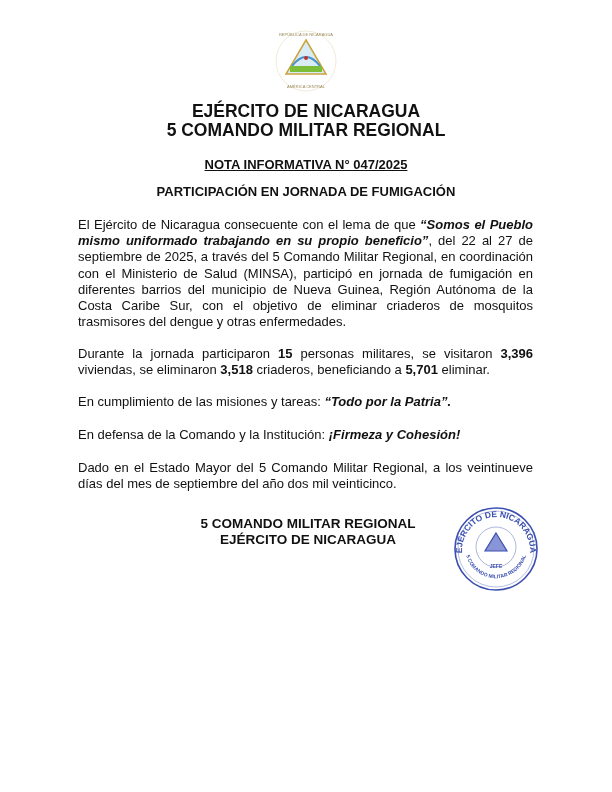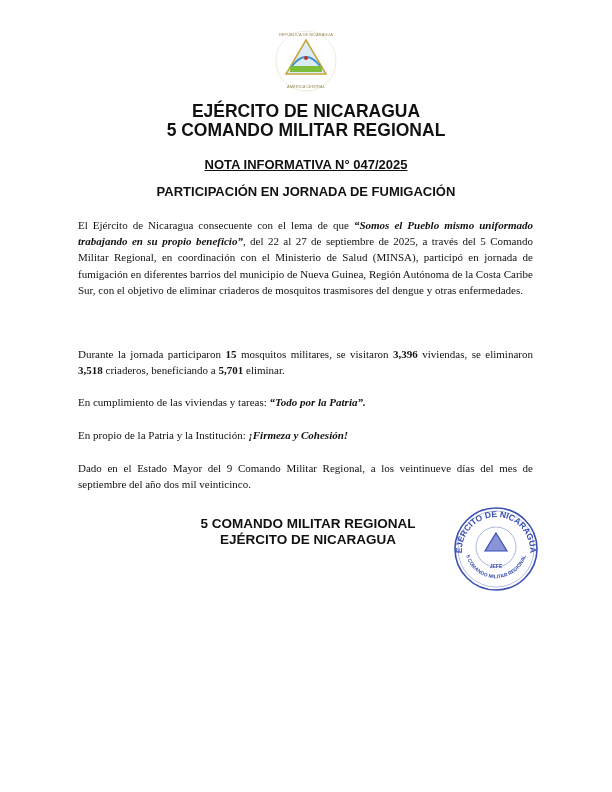--- a/index.html
+++ b/index.html
@@ -4,21 +4,21 @@
 <style>
   html, body { margin:0; padding:0; background:#ffffff; }
   body { width:612px; height:792px; position:relative; overflow:hidden;
          font-family:"Liberation Sans", sans-serif; color:#111; }
   .crest { position:absolute; left:268px; top:28px; width:76px; height:66px; }
   .title { position:absolute; left:0; width:612px; text-align:center; font-weight:bold; }
   .t1 { top:102px; font-size:17.5px; line-height:19px; }
   .t2 { top:121px; font-size:17.5px; line-height:19px; }
   .nota { top:157px; font-size:13px; text-decoration:underline; }
   .sub { top:184px; font-size:13px; }
-  .body { position:absolute; left:78px; width:455px; font-size:11px; line-height:16.2px; text-align:justify;font-family:Liberation Serif, serif; }
+  .body { position:absolute; left:78px; width:455px; font-size:13px; line-height:16.2px; text-align:justify; }
   .p1 { top:217px; }
   .p2 { top:346px; }
   .p3 { top:394px; }
   .p4 { top:427px; }
   .p5 { top:460px; }
   .sig { position:absolute; left:188px; width:240px; text-align:center; font-weight:bold; font-size:13.5px; line-height:15.5px; }
   .s1 { top:516px; }
   .s2 { top:532px; }
   .seal { position:absolute; left:450px; top:505px; width:92px; height:88px; }
   b, strong { font-weight:bold; }
@@ -39,27 +39,27 @@
   </svg>
 </div>
 
 <div class="title t1">EJÉRCITO DE NICARAGUA</div>
 <div class="title t2">5 COMANDO MILITAR REGIONAL</div>
 <div class="title nota">NOTA INFORMATIVA N° 047/2025</div>
 <div class="title sub">PARTICIPACIÓN EN JORNADA DE FUMIGACIÓN</div>
 
 <div class="body p1"><span>El Ejército de Nicaragua consecuente con el lema de que </span><span class="bi">“Somos el Pueblo mismo uniformado trabajando en su propio beneficio”</span><span>, del 22 al 27 de septiembre de 2025, a través del 5 Comando Militar Regional, en coordinación con el Ministerio de Salud (MINSA), participó en jornada de fumigación en diferentes barrios del municipio de Nueva Guinea, Región Autónoma de la Costa Caribe Sur, con el objetivo de eliminar criaderos de mosquitos trasmisores del dengue y otras enfermedades.</span></div>
 
-<div class="body p2"><span>Durante la jornada participaron </span><b>15</b><span> mosquitos militares, se visitaron </span><b>3,396</b><span> viviendas, se eliminaron </span><b>3,518</b><span> criaderos, beneficiando a </span><b>5,701</b><span> eliminar.</span></div>
+<div class="body p2"><span>Durante la jornada participaron </span><b>15</b><span> personas militares, se visitaron </span><b>3,396</b><span> viviendas, se eliminaron </span><b>3,518</b><span> criaderos, beneficiando a </span><b>5,701</b><span> eliminar.</span></div>
 
-<div class="body p3"><span>En cumplimiento de las viviendas y tareas: </span><span class="bi">“Todo por la Patria”.</span></div>
+<div class="body p3"><span>En cumplimiento de las misiones y tareas: </span><span class="bi">“Todo por la Patria”.</span></div>
 
-<div class="body p4"><span>En propio de la Patria y la Institución: </span><span class="bi">¡Firmeza y Cohesión!</span></div>
+<div class="body p4"><span>En defensa de la Comando y la Institución: </span><span class="bi">¡Firmeza y Cohesión!</span></div>
 
-<div class="body p5">Dado en el Estado Mayor del 9 Comando Militar Regional, a los veintinueve días del mes de septiembre del año dos mil veinticinco.</div>
+<div class="body p5">Dado en el Estado Mayor del 5 Comando Militar Regional, a los veintinueve días del mes de septiembre del año dos mil veinticinco.</div>
 
 <div class="sig s1">5 COMANDO MILITAR REGIONAL</div>
 <div class="sig s2">EJÉRCITO DE NICARAGUA</div>
 
 <div class="seal">
   <svg width="92" height="88" viewBox="0 0 92 88">
     <defs>
       <path id="arcTop" d="M12,46 A34,34 0 0 1 80,46"></path>
       <path id="arcBot" d="M16,50 A31,31 0 0 0 76,50"></path>
     </defs>

